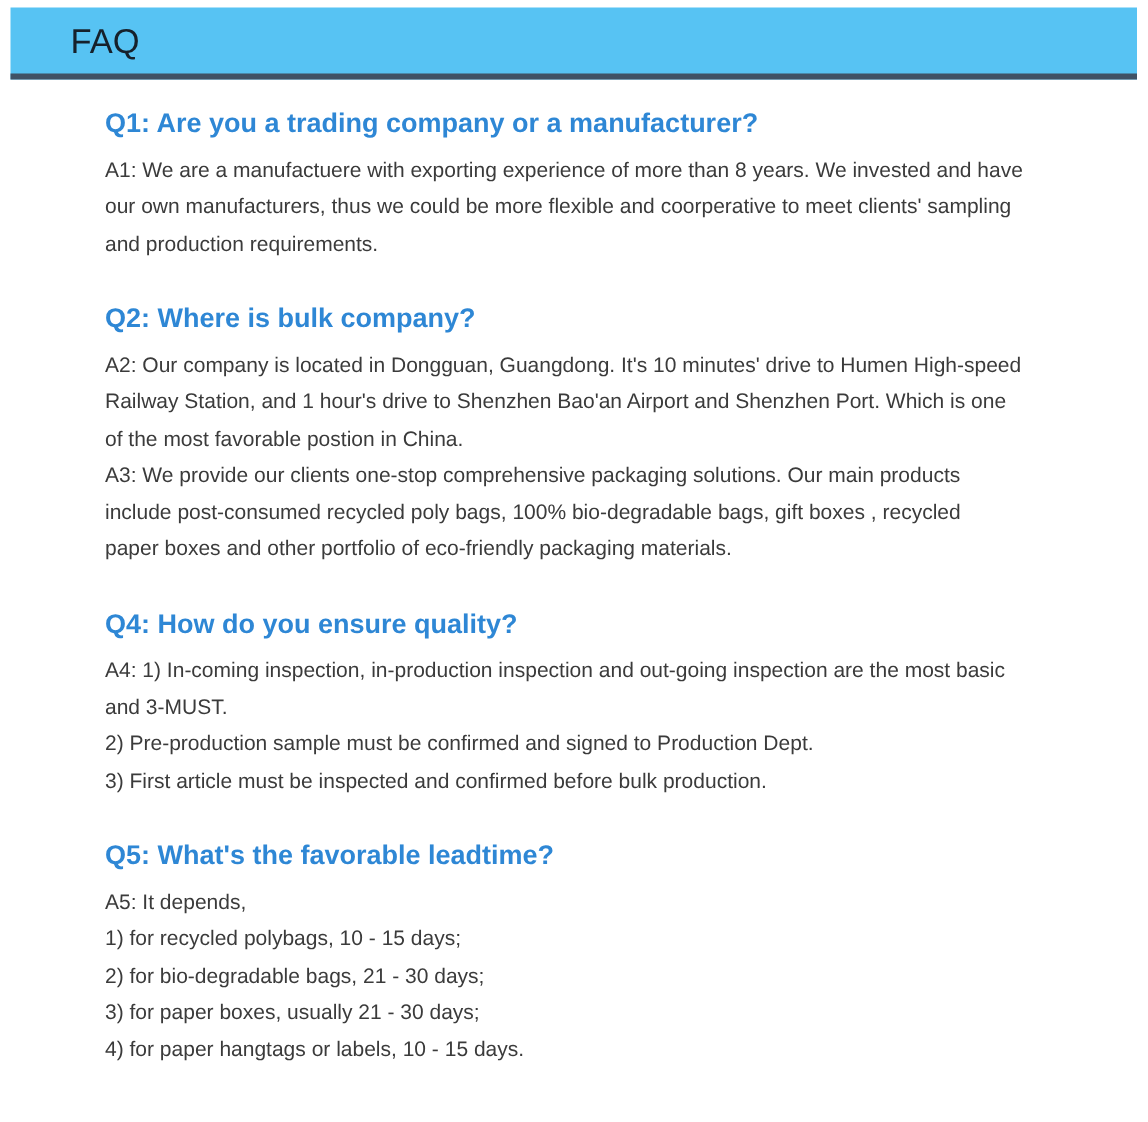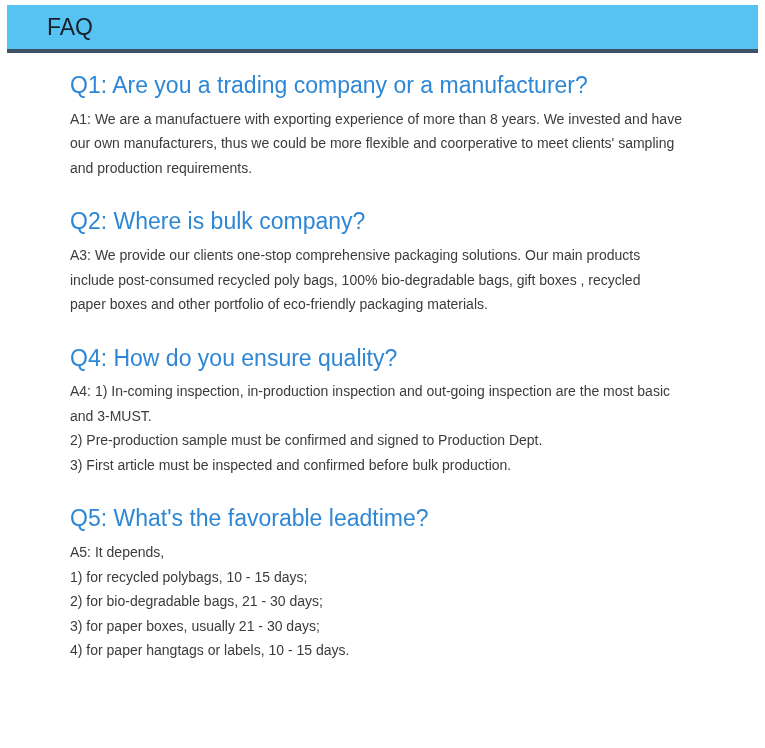--- a/index.html
+++ b/index.html
@@ -34,22 +34,22 @@
     font-weight: 400;
     color: var(--header-text);
     padding-left: 9px;
     line-height: 1;
   }
   .content {
     padding: 0 8px;
   }
   .faq-question {
     color: var(--question-color);
-    font-size: 23px;
-    font-weight: 400;
+    font-size: 18px;
+    font-weight: 700;
     line-height: 1.25;
     margin: 27px 0 7px 0;
   }
   .faq-item:first-child .faq-question {
     margin-top: 18px;
   }
   .faq-answer {
     color: var(--answer-color);
     font-size: 14px;
     line-height: 24.5px;
@@ -68,20 +68,23 @@
 
   <div class="faq-item">
     <div class="faq-question">Q1: Are you a trading company or a manufacturer?</div>
     <p class="faq-answer">A1: We are a manufactuere with exporting experience of more than 8 years. We invested and have
 our own manufacturers, thus we could be more flexible and coorperative to meet clients' sampling
 and production requirements.</p>
   </div>
 
   <div class="faq-item">
     <div class="faq-question">Q2: Where is bulk company?</div>
+    <p class="faq-answer">A2: Our company is located in Dongguan, Guangdong. It's 10 minutes' drive to Humen High-speed
+Railway Station, and 1 hour's drive to Shenzhen Bao'an Airport and Shenzhen Port. Which is one
+of the most favorable postion in China.</p>
   </div>
 
   <div class="faq-item">
     <p class="faq-answer">A3: We provide our clients one-stop comprehensive packaging solutions. Our main products
 include post-consumed recycled poly bags, 100% bio-degradable bags, gift boxes , recycled
 paper boxes and other portfolio of eco-friendly packaging materials.</p>
   </div>
 
   <div class="faq-item">
     <div class="faq-question">Q4: How do you ensure quality?</div>

